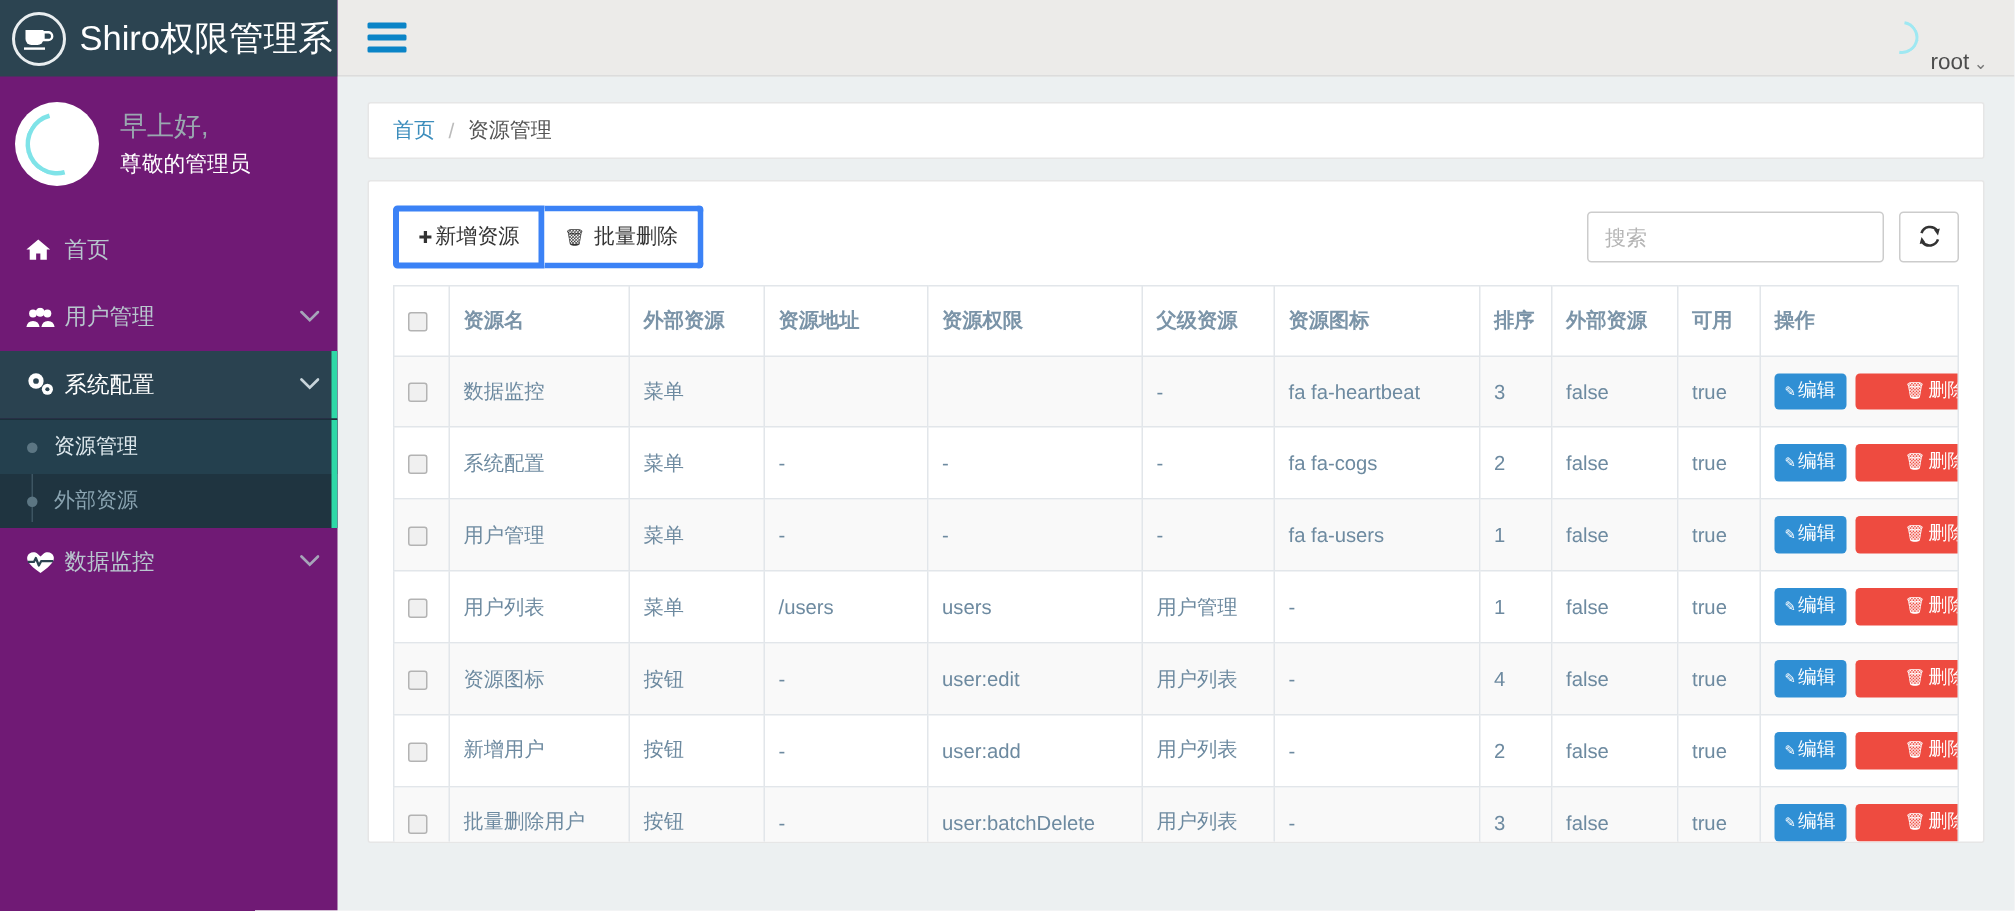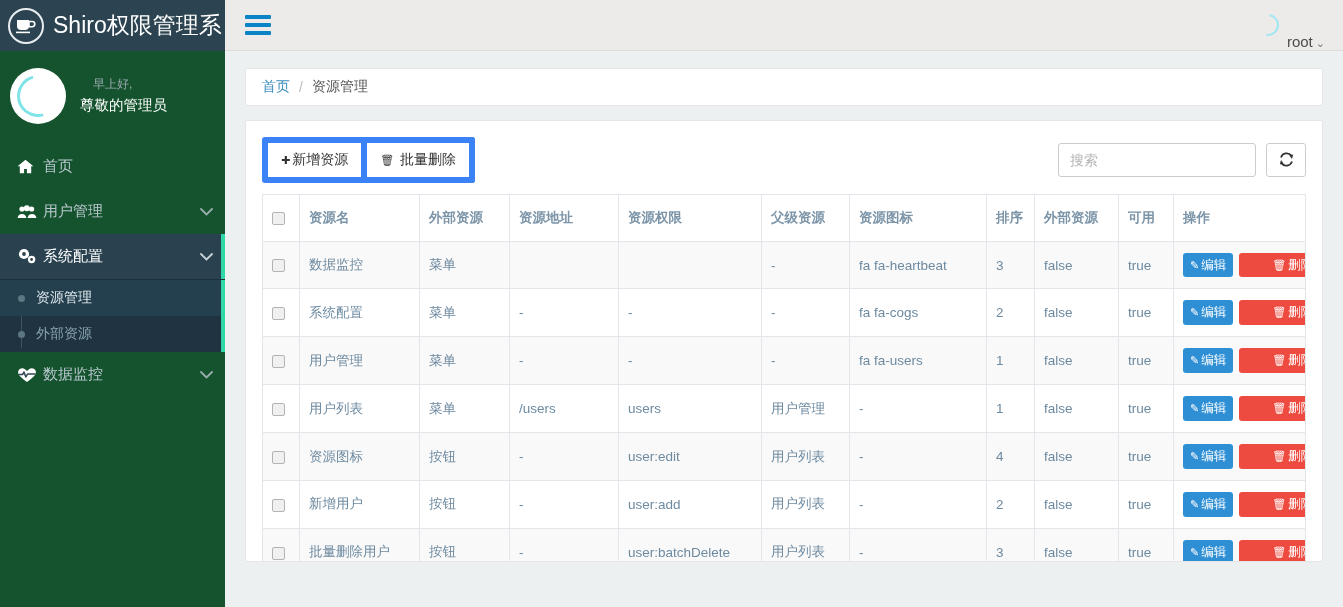--- a/index.html
+++ b/index.html
@@ -9,21 +9,21 @@
     width: 1343px; height: 607px;
     overflow: hidden;
     font-family: "Liberation Sans", "DejaVu Sans", sans-serif;
     background: #f4f4f4;
   }
   .app { display: flex; width: 1343px; height: 607px; }
 
   
   .sidebar {
     width: 225px; min-width: 225px; height: 607px;
-    background: #14532d;
+    background: #701a75;
     color: #b8c7ce;
     position: relative;
     overflow: hidden;
   }
   .logo-bar {
     height: 51px;
     display: flex; align-items: center;
     padding-left: 8px;
     background: #2c4451;
   }
@@ -55,21 +55,21 @@
   .avatar .spin {
     position: absolute; left: 7px; top: 7px;
     width: 42px; height: 42px;
     border-radius: 50%;
     border: 3px solid #7fe3e8;
     border-top-color: transparent;
     border-right-color: transparent;
     transform: rotate(30deg);
   }
   .user-lines { line-height: 1.55; }
-  .user-greet { color: #9aa8b0; font-size: 12px; margin-left: 13px; }
+  .user-greet { color: #9aa8b0; font-size: 18px; }
   .user-name { color: #ffffff; font-size: 14.5px; }
 
   .menu { list-style: none; margin: 0; padding: 0; }
   .menu > li { position: relative; }
   .menu-link {
     display: flex; align-items: center;
     height: 45px;
     padding: 0 12px 0 14px;
     color: #b8c7ce;
     font-size: 15px;
@@ -190,21 +190,21 @@
     height: 442px;
     overflow: hidden;
   }
   .toolbar {
     display: flex; align-items: center;
     margin-bottom: 11px;
   }
   .btn-group { display: flex; }
   .btn-default {
     background: #ffffff;
-    border: 6px solid #3b82f6;
+    border: 4px solid #3b82f6;
     color: #333;
     font-size: 14px;
     padding: 7px 13px;
     cursor: pointer;
     font-family: inherit;
     line-height: 1.4;
   }
   .btn-group .btn-default:first-child { border-radius: 3px 0 0 3px; }
   .btn-group .btn-default + .btn-default {
     border-left: none;
@@ -265,21 +265,21 @@
     cursor: pointer;
   }
   .btn-edit, .btn-del {
     display: inline-block;
     color: #fff;
     font-size: 12.5px;
     padding: 4px 7px;
     border-radius: 3px;
     cursor: pointer;
     border: none;
-    font-family: Liberation Serif, serif;
+    font-family: Liberation Mono, monospace;
     line-height: 1.35;
   }
   .btn-edit { background: #2f8fd4; margin-right: 6px; }
   .btn-del { background: #ee4b40; padding-left: 33px; }
   .ico { font-size: 11px; margin-right: 2px; }
   .tbl-scroll { height: 382px; overflow: hidden; }
 </style>
 </head>
 <body>
 

